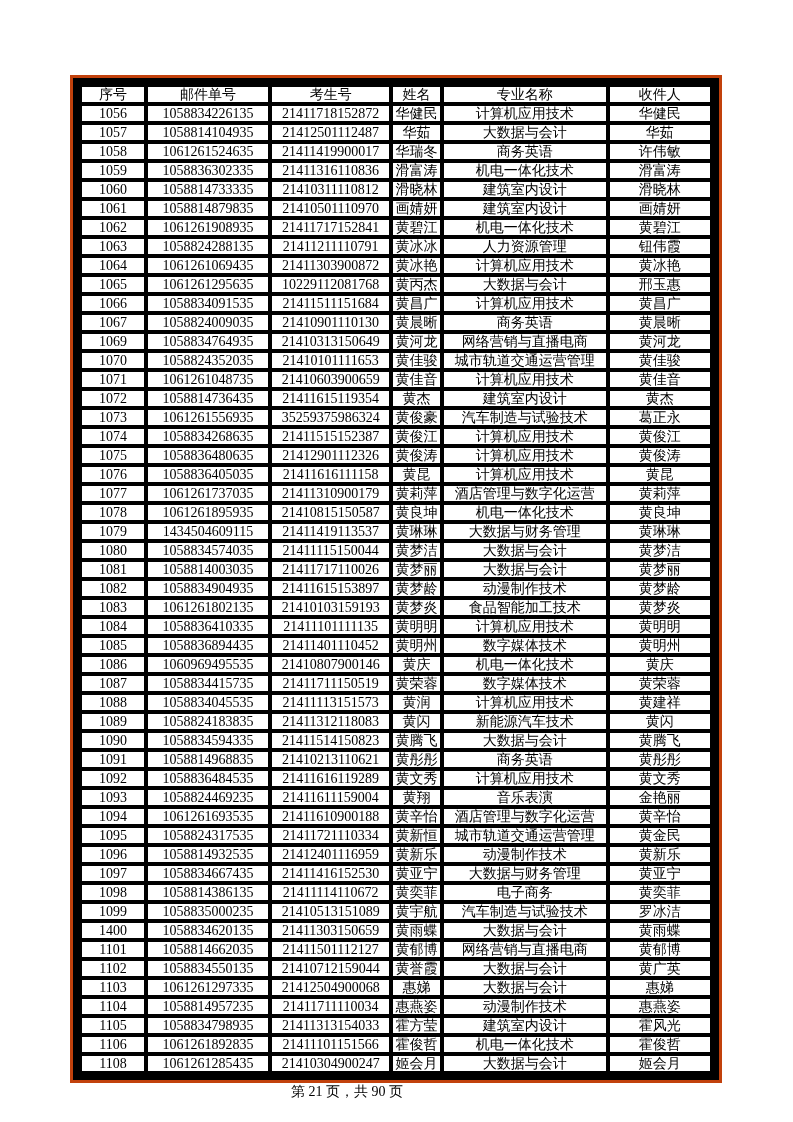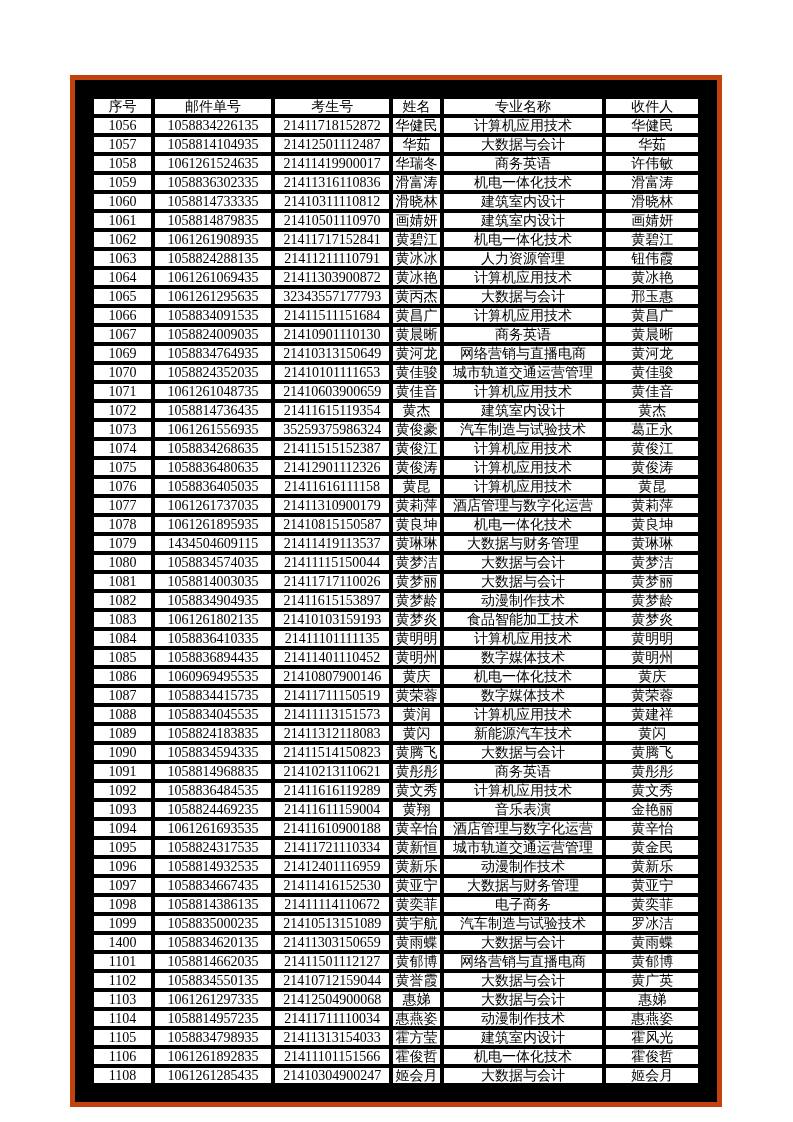--- a/index.html
+++ b/index.html
@@ -18,22 +18,22 @@
     position: absolute;
     left: 70px;
     top: 75px;
     width: 652px;
   }
   table.mail-table {
     border-collapse: separate;
     border-spacing: 2px;
     width: 100%;
     background: #000000; 
-    padding: 16px;
-    border: 5px solid #c2410c;
+    padding: 6px;
+    border: 3px solid #c2410c;
   }
   table.mail-table th,
   table.mail-table td {
     background: #ffffff;
     border: 1px solid #000000;
     text-align: center;
     vertical-align: middle;
     font-size: 14px;
     line-height: 15px;
     height: 15px;
@@ -43,25 +43,25 @@
     font-weight: normal;
   }
   col.c-serial    { width: 66px;  }
   col.c-mail      { width: 124px; }
   col.c-candidate { width: 120px; }
   col.c-name      { width: 49px;  }
   col.c-major     { width: 165px; }
   col.c-recipient { width: 106px; }
   .footer {
     position: absolute;
-    left: 0;
+    left: 12px;
     top: 1083px;
     width: 670px;
     text-align: center;
-    font-size: 10px;
+    font-size: 14px;
     line-height: 18px;
   }
 </style>
 </head>
 <body>
 
 <div class="sheet">
   <table class="mail-table">
     <colgroup>
       <col class="c-serial">
@@ -150,21 +150,21 @@
           <td>1064</td>
           <td>1061261069435</td>
           <td>21411303900872</td>
           <td>黄冰艳</td>
           <td>计算机应用技术</td>
           <td>黄冰艳</td>
         </tr>
         <tr>
           <td>1065</td>
           <td>1061261295635</td>
-          <td>32343557177793</td>
+          <td>10229112081768</td>
           <td>黄丙杰</td>
           <td>大数据与会计</td>
           <td>邢玉惠</td>
         </tr>
         <tr>
           <td>1066</td>
           <td>1058834091535</td>
           <td>21411511151684</td>
           <td>黄昌广</td>
           <td>计算机应用技术</td>

